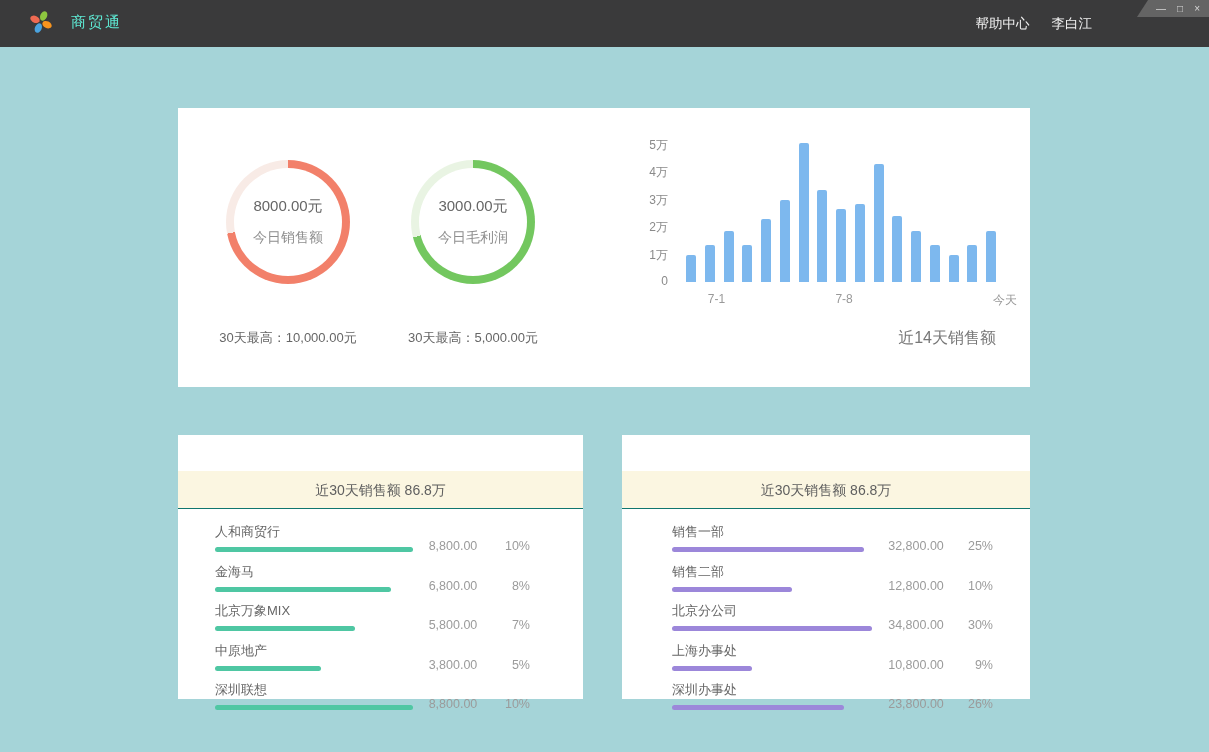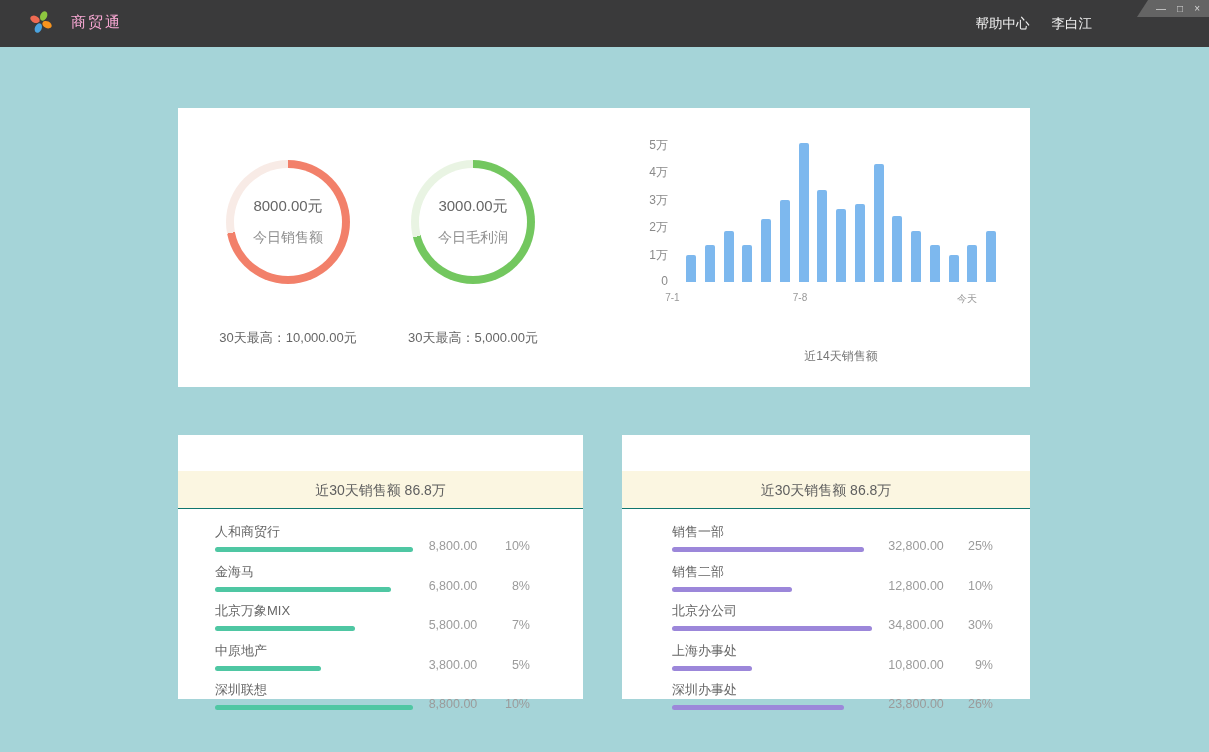--- a/index.html
+++ b/index.html
@@ -2,21 +2,21 @@
 <html><head>
 <meta charset="utf-8">
 <style>
   * { margin:0; padding:0; box-sizing:border-box; }
   html,body { width:1209px; height:752px; overflow:hidden;
     font-family:"Liberation Sans","DejaVu Sans",sans-serif; }
 
   
   .titlebar { position:relative; height:47px; background:#3a3a3b; }
   .brand { position:absolute; left:28px; top:9px; display:flex; align-items:center; gap:17px; }
-  .app-title { color:#f9a8d4; font-size:15px; letter-spacing:2px; }
+  .app-title { color:#5eead4; font-size:15px; letter-spacing:2px; }
   .topnav { position:absolute; right:117px; top:0; height:47px; display:flex; align-items:center; gap:22px; }
   .topnav span { color:#f2f2f2; font-size:13.5px; cursor:pointer; }
   .win-controls { position:absolute; top:0; right:0; width:72px; height:17px; background:#646464;
     clip-path:polygon(11px 0,100% 0,100% 100%,0 100%);
     display:flex; align-items:center; justify-content:flex-end; gap:11px; padding:0 9px 0 0; }
   .win-controls span { color:#d8d8d8; font-size:10px; line-height:10px; cursor:pointer; }
 
   
   .main { position:relative; height:705px; background:#a5d4d8; }
   .card { position:absolute; background:#ffffff; }
@@ -34,23 +34,23 @@
   .gauge-footer { margin-top:45px; text-align:center; font-size:13px; color:#666; }
 
   
   .yticks { position:absolute; left:440px; top:0; width:50px; height:200px; }
   .yticks div { position:absolute; right:0; width:50px; height:16px; text-align:right;
     font-size:12px; color:#8a8a8a; }
   .bars { position:absolute; left:508px; top:34px; width:310px; height:140px;
     display:flex; align-items:flex-end; justify-content:space-between; }
   .bars div { width:10px; border-radius:2px 2px 0 0; }
   .xlabels { position:absolute; left:508px; top:184px; width:310px; height:16px; }
-  .xlabels div { position:absolute; width:60px; text-align:left; font-size:10px; color:#999; }
-  .chart-title { position:absolute; left:508px; top:220px; width:310px; text-align:center;
-    font-size:12px; color:#777;margin-top:20px; }
+  .xlabels div { position:absolute; width:60px; text-align:right; font-size:12px; color:#999; }
+  .chart-title { position:absolute; left:508px; top:220px; width:310px; text-align:right;
+    font-size:16px; color:#777; }
 
   
   .card-bl { left:178px; top:388px; width:405px; height:264px; }
   .card-br { left:622px; top:388px; width:408px; height:264px; }
   .card-header { height:38px; line-height:38px; text-align:center; background:#fbf6e1;
     border-bottom:1px solid #0f766e; font-size:14px; color:#5f5f5f;margin-top:36px; }
   .rows { margin-top:12px; }
   .card-bl .rows { margin-left:37px; margin-right:53px; }
   .card-br .rows { margin-left:50px; margin-right:37px; }
   .row { position:relative; height:39.5px; }

